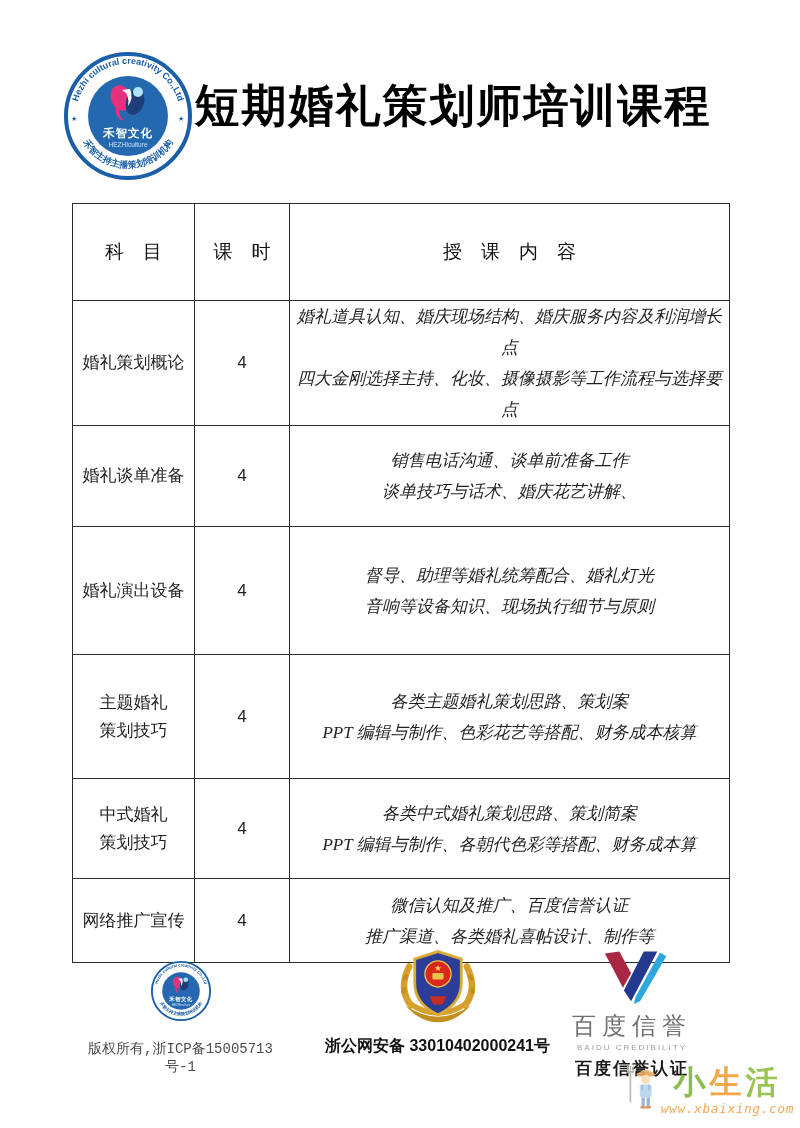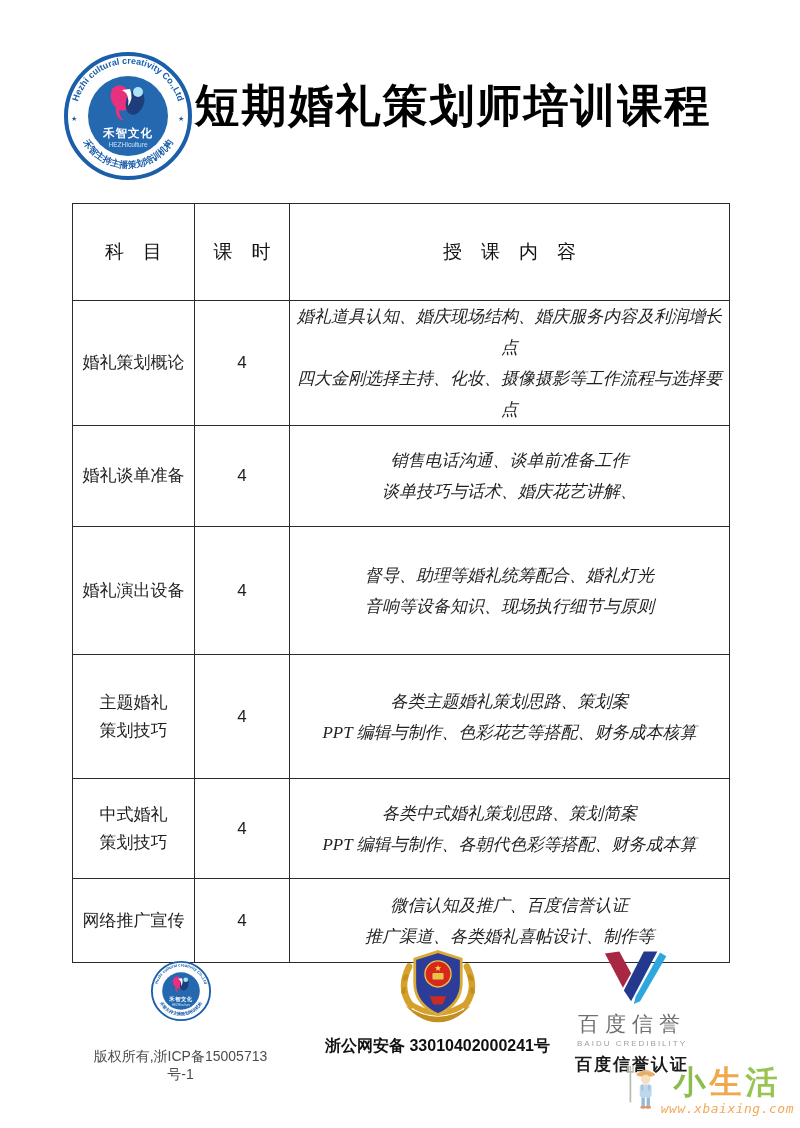--- a/index.html
+++ b/index.html
@@ -23,27 +23,27 @@
   table.course thead tr{height:97px;}
   table.course th{font-size:19px;color:#111;}
   tr.r1{height:100px;} tr.r2{height:101px;} tr.r3{height:128px;}
   tr.r4{height:124px;} tr.r5{height:100px;} tr.r6{height:84px;}
   td.subject{text-align:center;font-size:17px;line-height:28px;}
   td.hours{text-align:center;font-size:17px;font-family:"Liberation Sans",sans-serif;}
   td.content{text-align:center;font-size:17px;line-height:31px;font-style:italic;}
 
   
   .footer-left{position:absolute;left:88px;top:960px;width:185px;text-align:center;}
-  .copyright{margin-top:22px;font-family:Liberation Sans, sans-serif;
+  .copyright{margin-top:14px;font-family:Liberation Mono, monospace;
              font-size:14px;color:#4c4c4c;}
   .footer-center{position:absolute;left:320px;top:946px;width:235px;text-align:center;}
   .police-text{margin-top:6px;font-family:"Liberation Sans",sans-serif;
                font-size:16px;font-weight:bold;color:#111;}
   .footer-right{position:absolute;left:557px;top:948px;width:150px;text-align:center;}
-  .baidu-cn{margin-top:2px;font-size:21px;color:#707070;letter-spacing:6px;}
+  .baidu-cn{margin-top:2px;font-size:24px;color:#707070;letter-spacing:6px;}
   .baidu-en{font-family:"Liberation Sans",sans-serif;font-size:8px;color:#a0a0a0;
             letter-spacing:2px;margin-top:1px;}
   .baidu-cert{margin-top:5px;font-size:17px;font-weight:bold;color:#1a1a1a;letter-spacing:2px;}
 
   
   .watermark{position:absolute;right:6px;top:1060px;display:flex;align-items:flex-end;opacity:.92;}
   .wm-text{text-align:center;}
   .wm-name{font-size:32px;font-weight:bold;line-height:1.1;letter-spacing:4px;}
   .wm-c1{color:#82b840;} .wm-c2{color:#f0a03c;} .wm-c3{color:#90c045;}
   .wm-url{font-family:"DejaVu Sans Mono",monospace;font-size:13px;color:#f2a24b;

